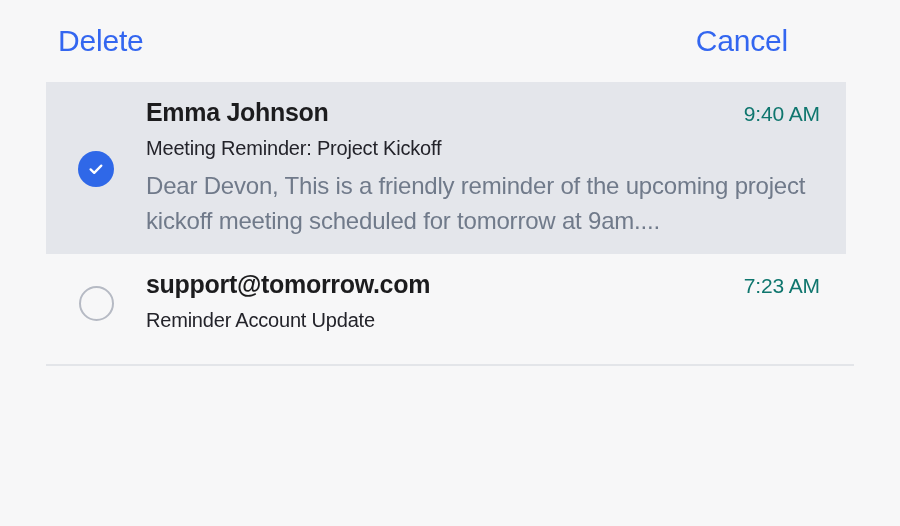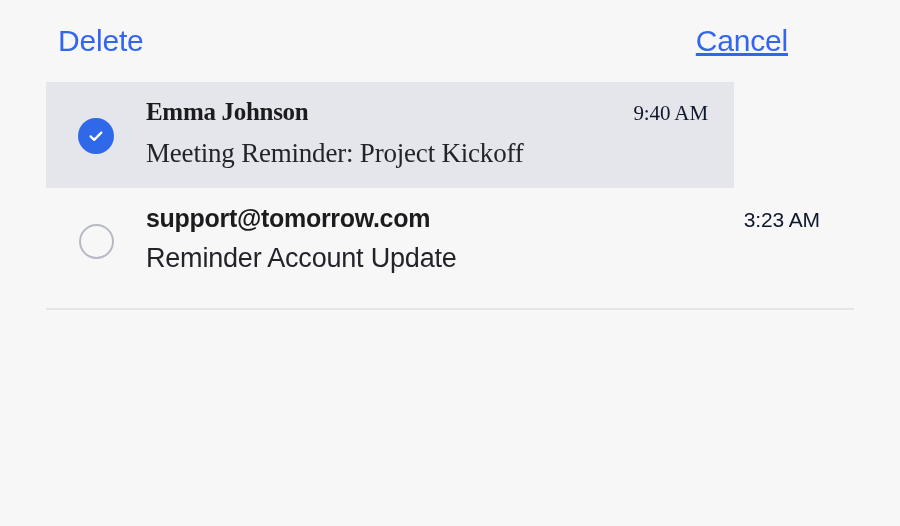--- a/index.html
+++ b/index.html
@@ -44,21 +44,21 @@
     font-size: 30px;
     line-height: 1;
     font-weight: 400;
     color: #3366f0;
     cursor: pointer;
     letter-spacing: -0.2px;
     white-space: nowrap;
   }
 
   .action-link.delete { margin-left: 0px; }
-  .action-link.cancel { margin-right: -20px; text-decoration: underline; }
+  .action-link.cancel { margin-right: -20px; }
 
   
   .mail-list {
     position: absolute;
     top: 82px;
     left: 0;
     width: 900px;
   }
 
   .mail-row {
@@ -66,22 +66,21 @@
     display: flex;
     align-items: flex-start;
     width: 800px;
     margin: 0 auto 0 46px;
     padding: 14px 0 16px 0;
     background: transparent;
   }
 
   .mail-row.selected {
     background: #e4e6eb;
-    width: 688px;
-    font-family: Liberation Serif, serif;
+    width: 800px;
   }
 
   
   .select-col {
     flex: 0 0 100px;
     display: flex;
     align-items: center;
     justify-content: center;
     align-self: stretch;
     padding-top: 4px;
@@ -132,28 +131,28 @@
     letter-spacing: -0.3px;
     white-space: nowrap;
     overflow: hidden;
     text-overflow: ellipsis;
     line-height: 1.3;
   }
 
   .timestamp {
     font-size: 21px;
     font-weight: 400;
-    color: #0f172a;
+    color: #0f766e;
     white-space: nowrap;
     flex: 0 0 auto;
     letter-spacing: -0.1px;
   }
 
   .subject {
-    font-size: 27px;
+    font-size: 20px;
     font-weight: 400;
     color: #23232a;
     letter-spacing: -0.2px;
     line-height: 1.38;
     margin-top: 6px;
     white-space: nowrap;
     overflow: hidden;
     text-overflow: ellipsis;
   }
 
@@ -193,31 +192,32 @@
             <path d="M4.6 10.4 L8.2 13.9 L15.3 6.6" fill="none" stroke="#ffffff" stroke-width="2.3" stroke-linecap="round" stroke-linejoin="round"></path>
           </svg>
         </div>
       </div>
       <div class="mail-body">
         <div class="mail-head">
           <div class="sender">Emma Johnson</div>
           <div class="timestamp">9:40 AM</div>
         </div>
         <div class="subject">Meeting Reminder: Project Kickoff</div>
+        <div class="preview">Dear Devon, This is a friendly reminder of the upcoming project kickoff meeting scheduled for tomorrow at 9am....</div>
       </div>
     </div>
 
     <div class="mail-row">
       <div class="select-col">
         <div class="empty-circle"></div>
       </div>
       <div class="mail-body">
         <div class="mail-head">
           <div class="sender">support@tomorrow.com</div>
-          <div class="timestamp">3:23 AM</div>
+          <div class="timestamp">7:23 AM</div>
         </div>
         <div class="subject">Reminder Account Update</div>
       </div>
     </div>
 
     <div class="row-divider"></div>
 
   </div>
 </div>
 

